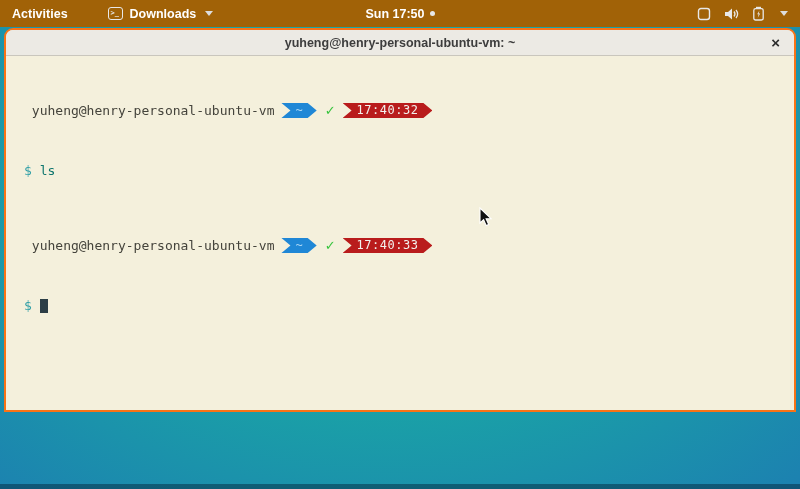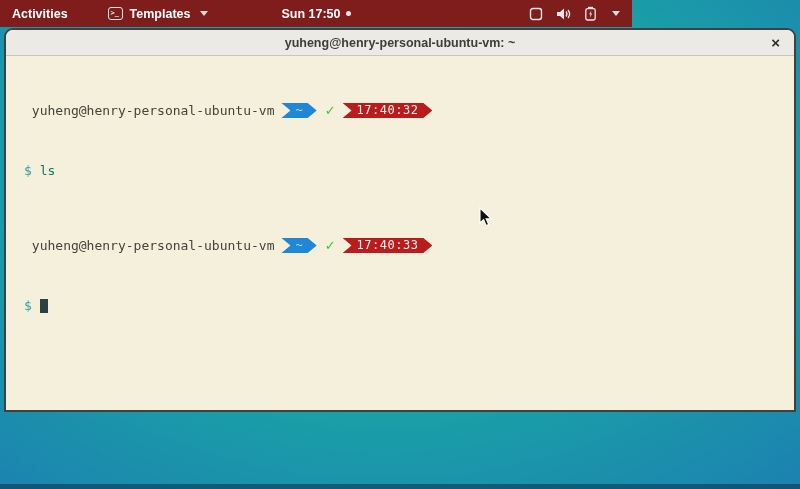--- a/index.html
+++ b/index.html
@@ -11,22 +11,22 @@
     position:absolute; inset:0;
     background: radial-gradient(ellipse 760px 520px at 48% 38%, #22b4a0 0%, #1aa3a6 40%, #1c82b0 78%, #1c6cb2 100%);
   }
   .desktop::after {
     content:""; position:absolute; left:0; right:0; bottom:0; height:5px;
     background:rgba(2,30,52,0.45);
   }
 
   
   .topbar {
-    position:absolute; top:0; left:0; width:632px; height:27px;
-    background:#7f1d1d; color:#fff; display:flex; align-items:center;
+    position:absolute; top:0; left:0; width:800px; height:27px;
+    background:#a16207; color:#fff; display:flex; align-items:center;
     font-size:12.5px; font-weight:600;
   }
   .activities { padding:0 12px; height:100%; display:flex; align-items:center; }
   .app-menu { display:flex; align-items:center; gap:7px; margin-left:28px; height:100%; }
   .term-glyph {
     width:15px; height:13px; border:1.4px solid #e8e8e8; border-radius:3px;
     display:flex; align-items:center; justify-content:flex-start;
     font-family:"DejaVu Sans Mono", monospace; font-size:7px; font-weight:bold;
     color:#e8e8e8; padding-left:2px; line-height:1;
   }
@@ -38,21 +38,21 @@
     position:absolute; left:0; right:0; top:0; height:27px;
     display:flex; align-items:center; justify-content:center; gap:5px; pointer-events:none;
   }
   .notif-dot { width:5px; height:5px; border-radius:50%; background:#e8e8e8; }
   .tray { margin-left:auto; display:flex; align-items:center; gap:13px; padding-right:12px; height:100%; }
   .tray svg { display:block; }
 
   
   .window {
     position:absolute; left:4px; top:28px; width:792px; height:384px;
-    border:2px solid #404040; border-radius:9px 9px 0 0;
+    border:2px solid #f97316; border-radius:9px 9px 0 0;
     background:#f4f0dc; overflow:hidden;
     display:flex; flex-direction:column;
   }
   .titlebar {
     height:26px; background:#eceae4; border-bottom:1px solid #c9c6bd;
     display:flex; align-items:center; position:relative; flex:0 0 auto;
   }
   .titlebar-title {
     position:absolute; left:0; right:0; text-align:center;
     font-size:12.5px; font-weight:bold; color:#3d3d3d;
@@ -89,21 +89,21 @@
 </style>
 </head>
 <body>
 
 <div class="desktop"></div>
 
 <div class="topbar">
   <div class="activities">Activities</div>
   <div class="app-menu">
     <span class="term-glyph">&gt;_</span>
-    <span>Templates</span>
+    <span>Downloads</span>
     <span class="caret-down"></span>
   </div>
   <div class="clock-wrap">
     <span>Sun 17:50</span>
     <span class="notif-dot"></span>
   </div>
   <div class="tray">
     <svg width="14" height="14" viewBox="0 0 14 14">
       <rect x="1.5" y="1.5" width="11" height="11" rx="2.5" fill="none" stroke="#e8e8e8" stroke-width="1.4"></rect>
     </svg>

